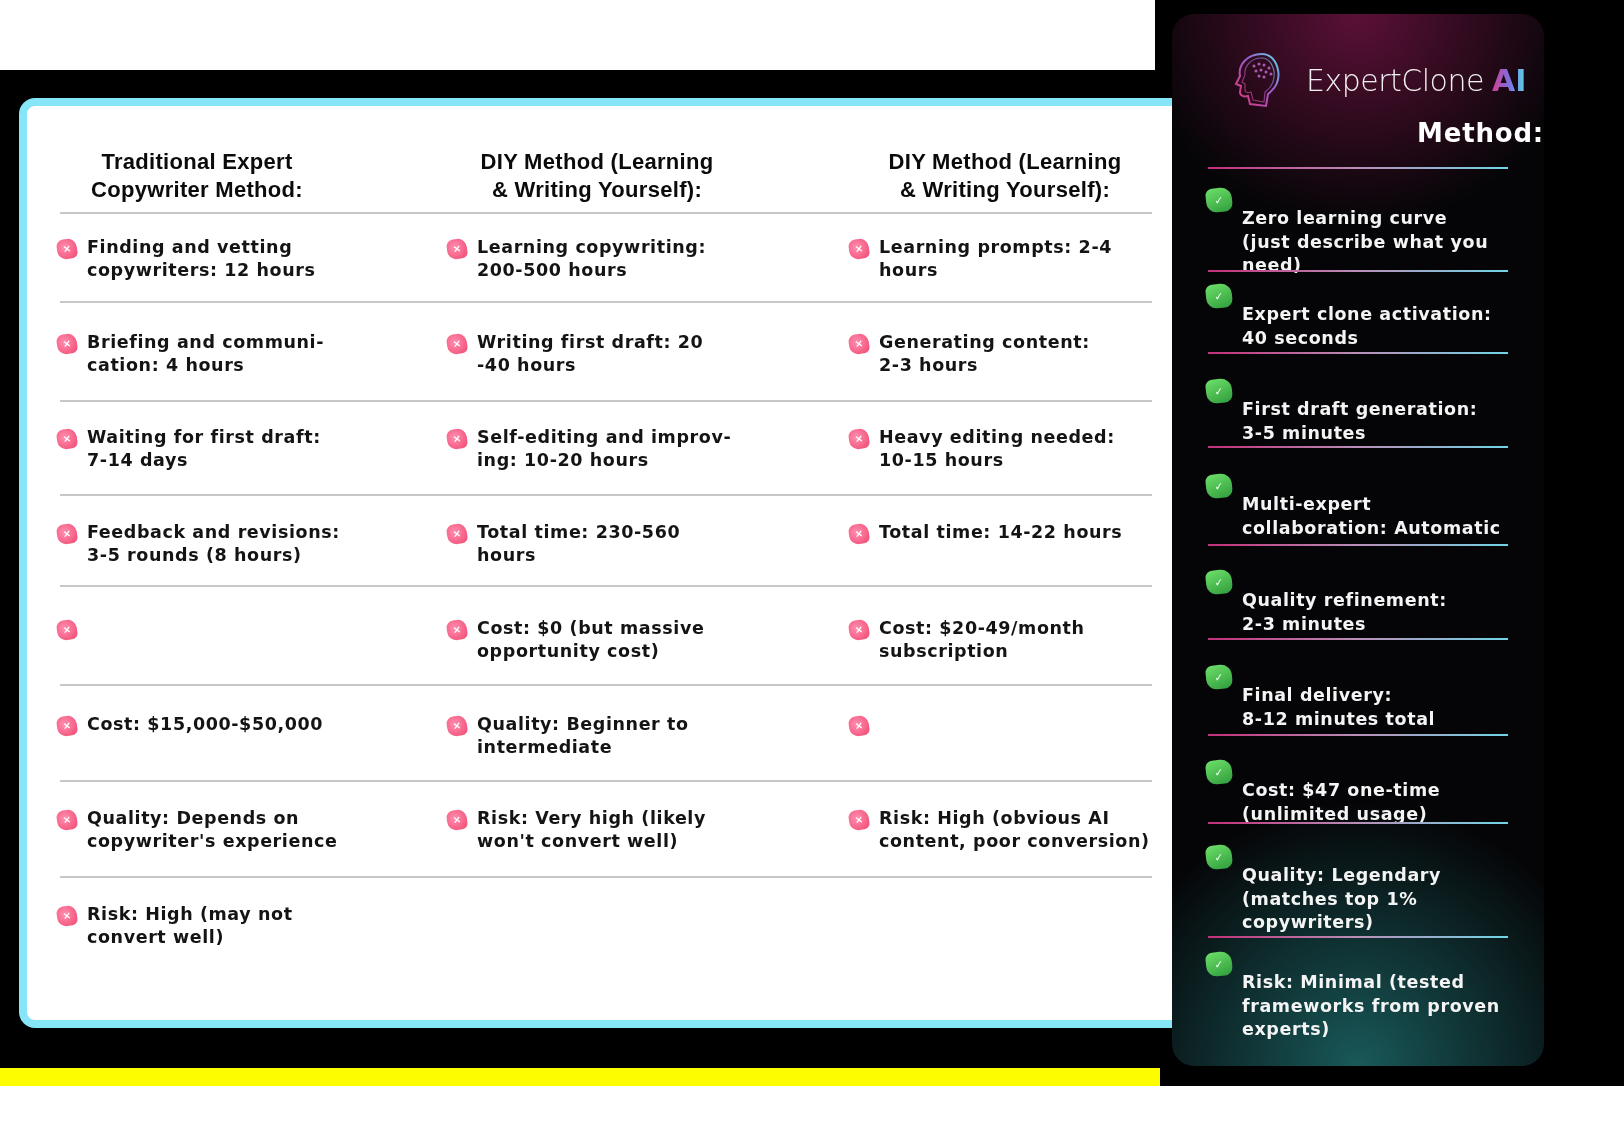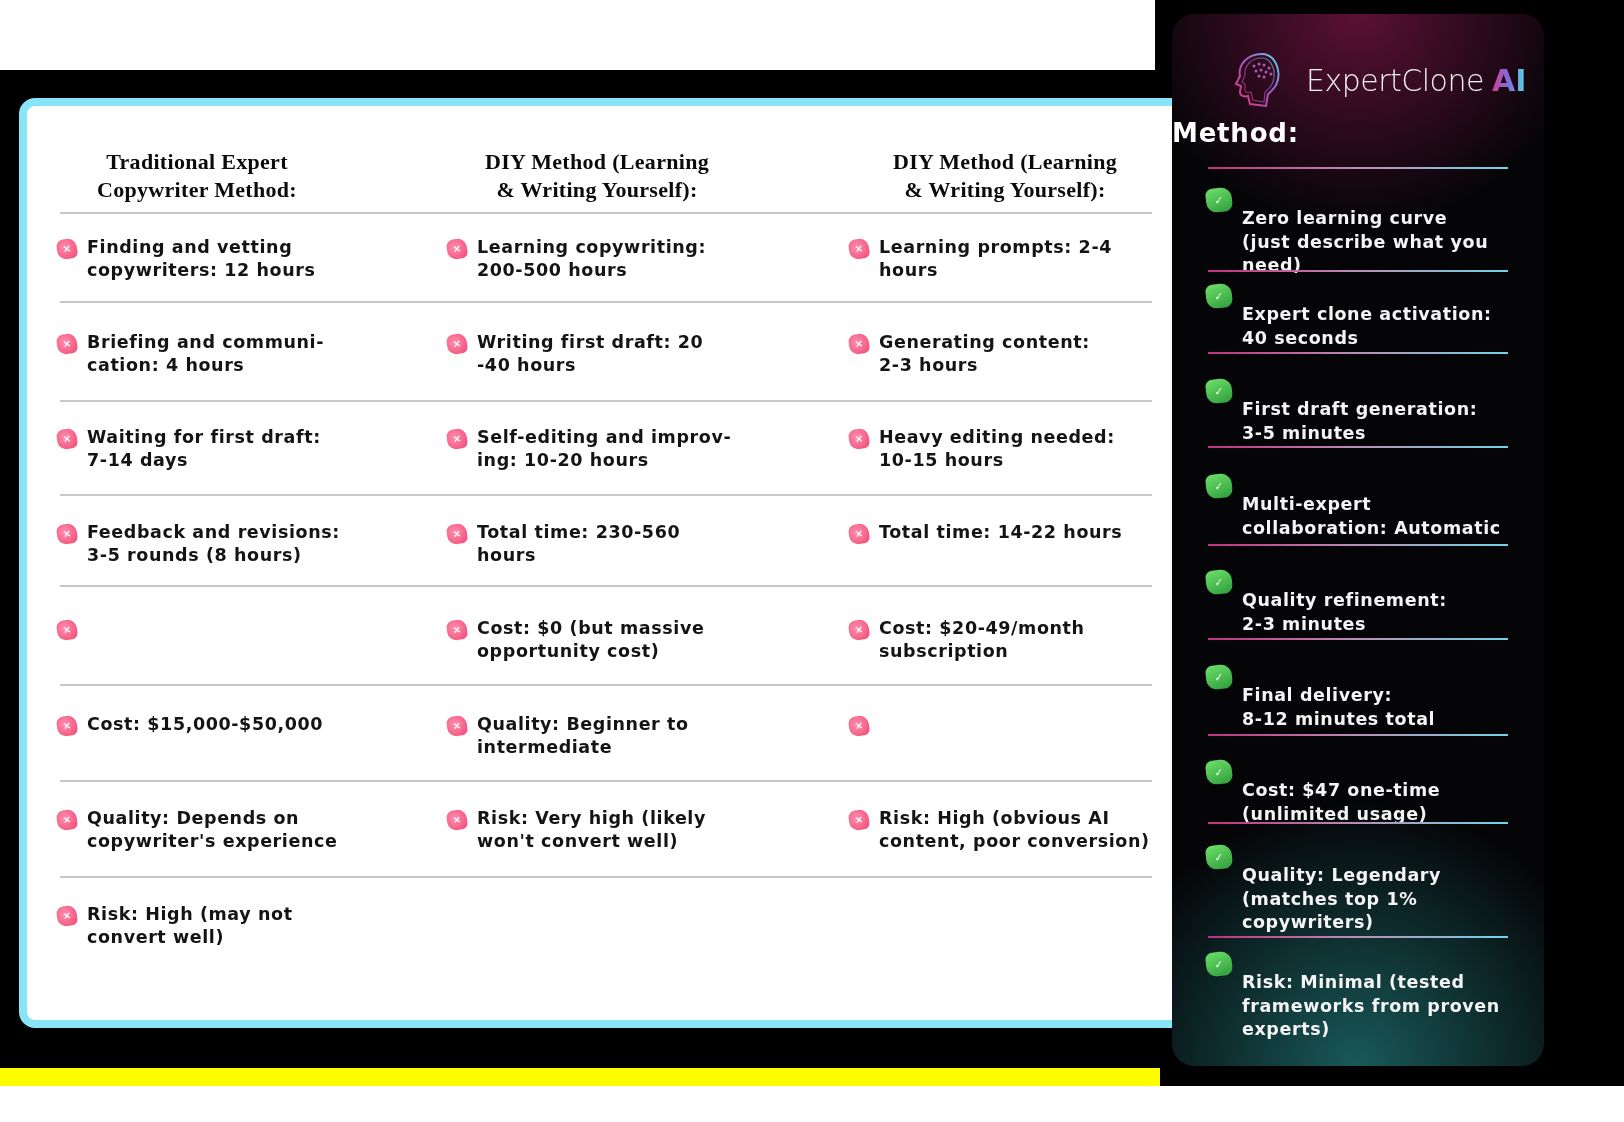--- a/index.html
+++ b/index.html
@@ -11,21 +11,21 @@
     .black-right-top { position: absolute; left: 1155px; top: 0; width: 469px; height: 70px; background: #000000; }
     .yellow-band { position: absolute; left: 0; top: 1068px; width: 1160px; height: 18px; background: #fdfd00; }
     .bottom-white { position: absolute; left: 0; top: 1086px; width: 1624px; height: 36px; background: #ffffff; }
     .bottom-black-strip { position: absolute; left: 1160px; top: 1068px; width: 464px; height: 18px; background: #000; }
 
     .card {
       position: absolute; left: 19px; top: 98px; width: 1180px; height: 930px;
       background: #ffffff; border: 8px solid #86e6f7; border-radius: 16px;
     }
     .col-head {
-      position: absolute; top: 0; font-family: Liberation Serif, serif; font-weight: 900;
+      position: absolute; top: 0; font-family: Liberation Sans, sans-serif; font-weight: 900;
       font-size: 22px; line-height: 28px; color: #0b0b0b; text-align: center; letter-spacing: 0.3px;
     }
     .divider { position: absolute; height: 2px; background: #c8c8c8; left: 33px; width: 1092px; }
 
     .item { position: absolute; display: flex; align-items: flex-start; }
     .x-icon {
       flex: 0 0 auto; width: 20px; height: 20px; margin-top: 3px; margin-right: 10px;
       background: radial-gradient(circle at 40% 40%, #ff8fb0, #f0466f);
       border-radius: 7px 9px 6px 9px; transform: rotate(-8deg);
       display: flex; align-items: center; justify-content: center;
@@ -49,21 +49,21 @@
     .logo-text {
       margin-left: 22px; font-family: "DejaVu Sans", sans-serif; font-weight: 300; font-size: 30px;
       color: #f1f1f1; letter-spacing: -0.5px;
     }
     .logo-ai {
       margin-left: 8px; font-family: "DejaVu Sans", sans-serif; font-weight: 700; font-size: 30px;
       background: linear-gradient(90deg, #d43d8f, #7d6fe0, #5bd8e6);
       -webkit-background-clip: text; background-clip: text; color: transparent;
     }
     .panel-title {
-      position: absolute; left: 0; width: 100%; top: 104px; text-align: left;
+      position: absolute; left: 0; width: 100%; top: 104px; text-align: right;
       font-family: "DejaVu Sans", sans-serif; font-weight: 900; font-size: 26px; color: #ffffff; letter-spacing: 0.8px;
     }
     .pdivider {
       position: absolute; left: 36px; width: 300px; height: 2px;
       background: linear-gradient(90deg, #c2307a, #b98fb8, #6fd6e6);
     }
     .pitem { position: absolute; left: 34px; display: flex; align-items: flex-start; width: 310px; }
     .check-icon {
       flex: 0 0 auto; width: 26px; height: 24px; margin-top: 1px; margin-right: 10px;
       background: linear-gradient(160deg, #6ee06a, #2f9d3c);

